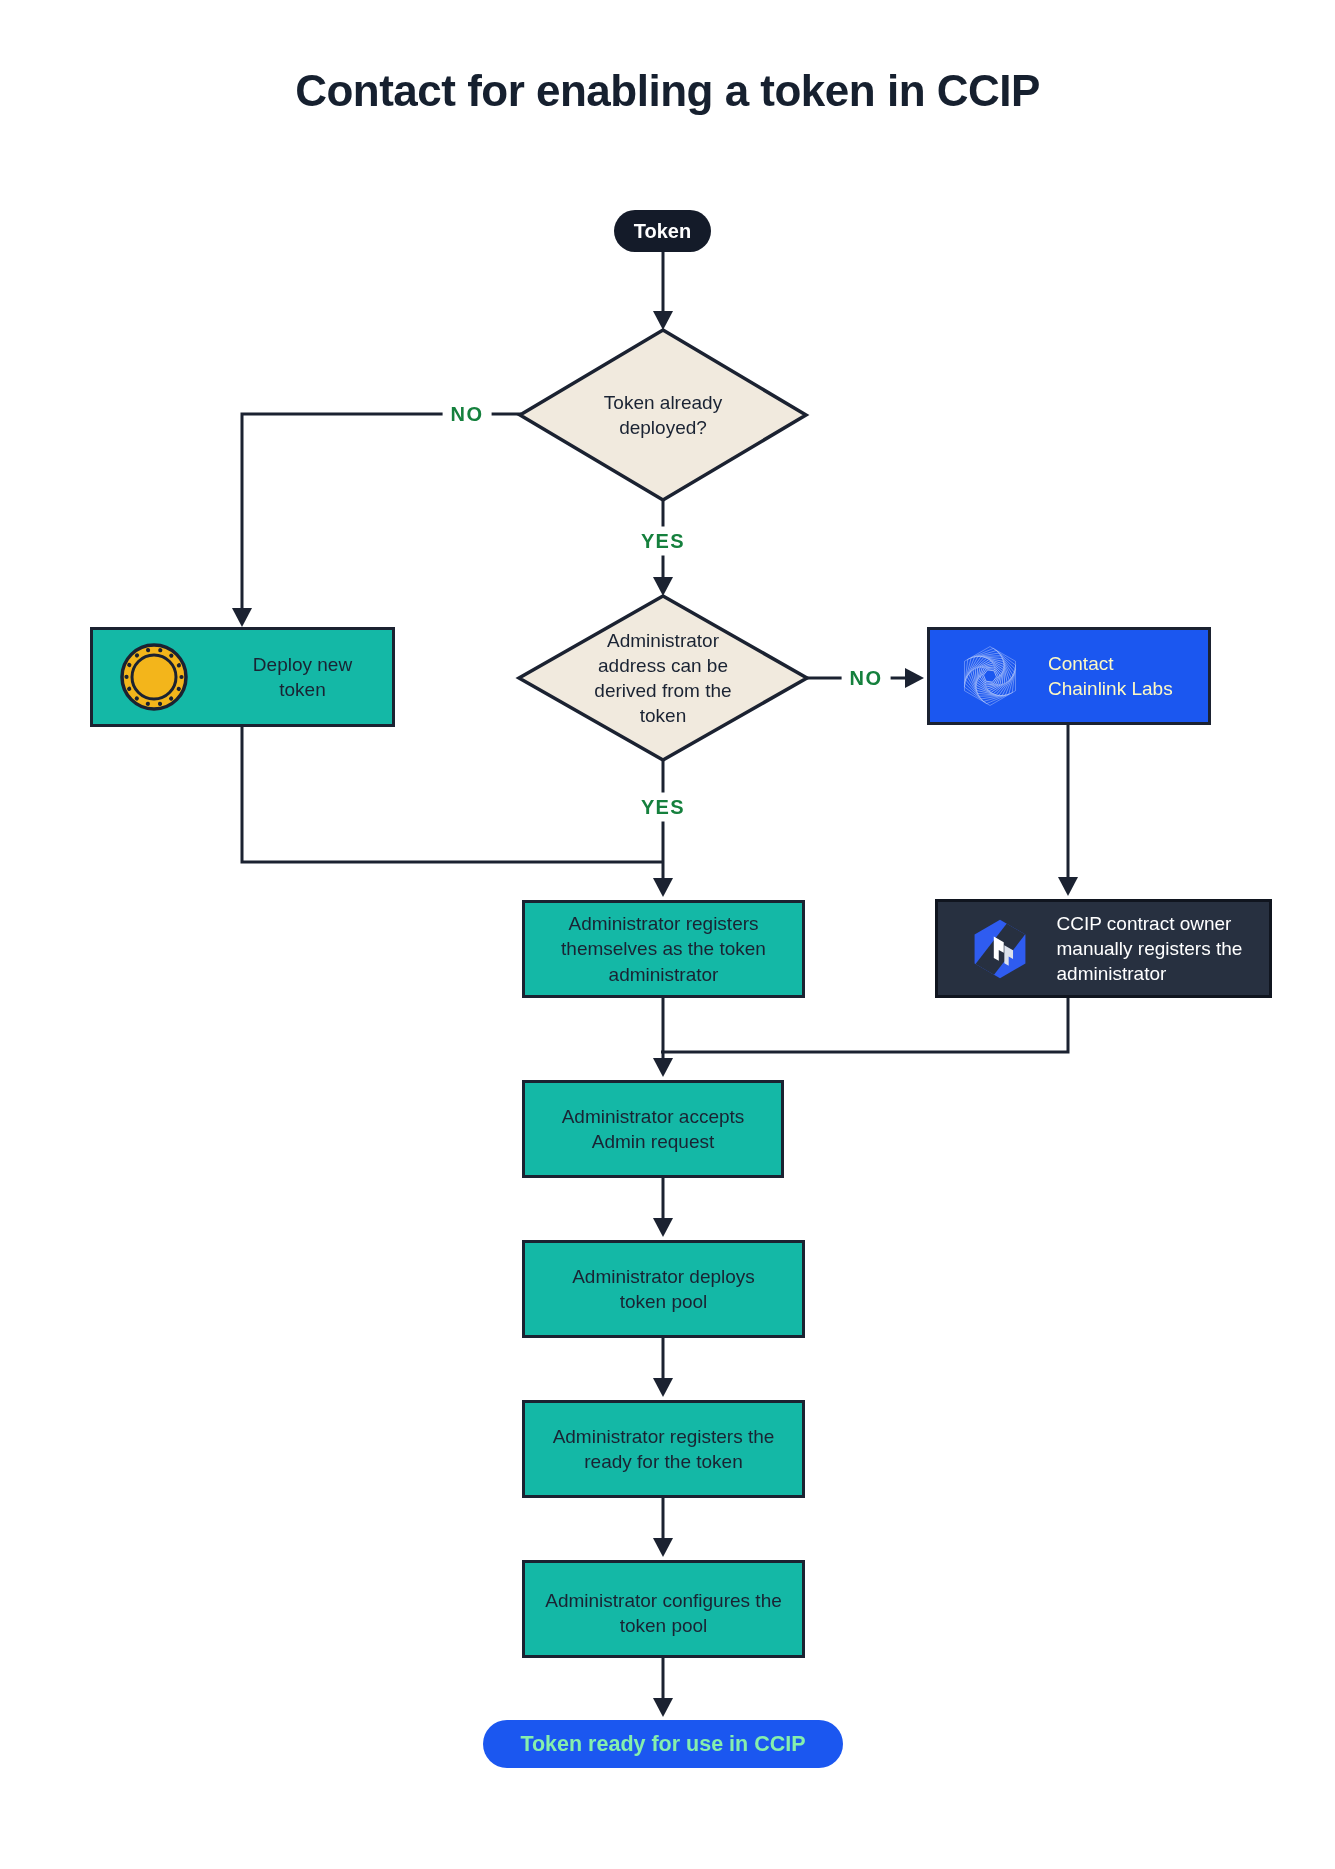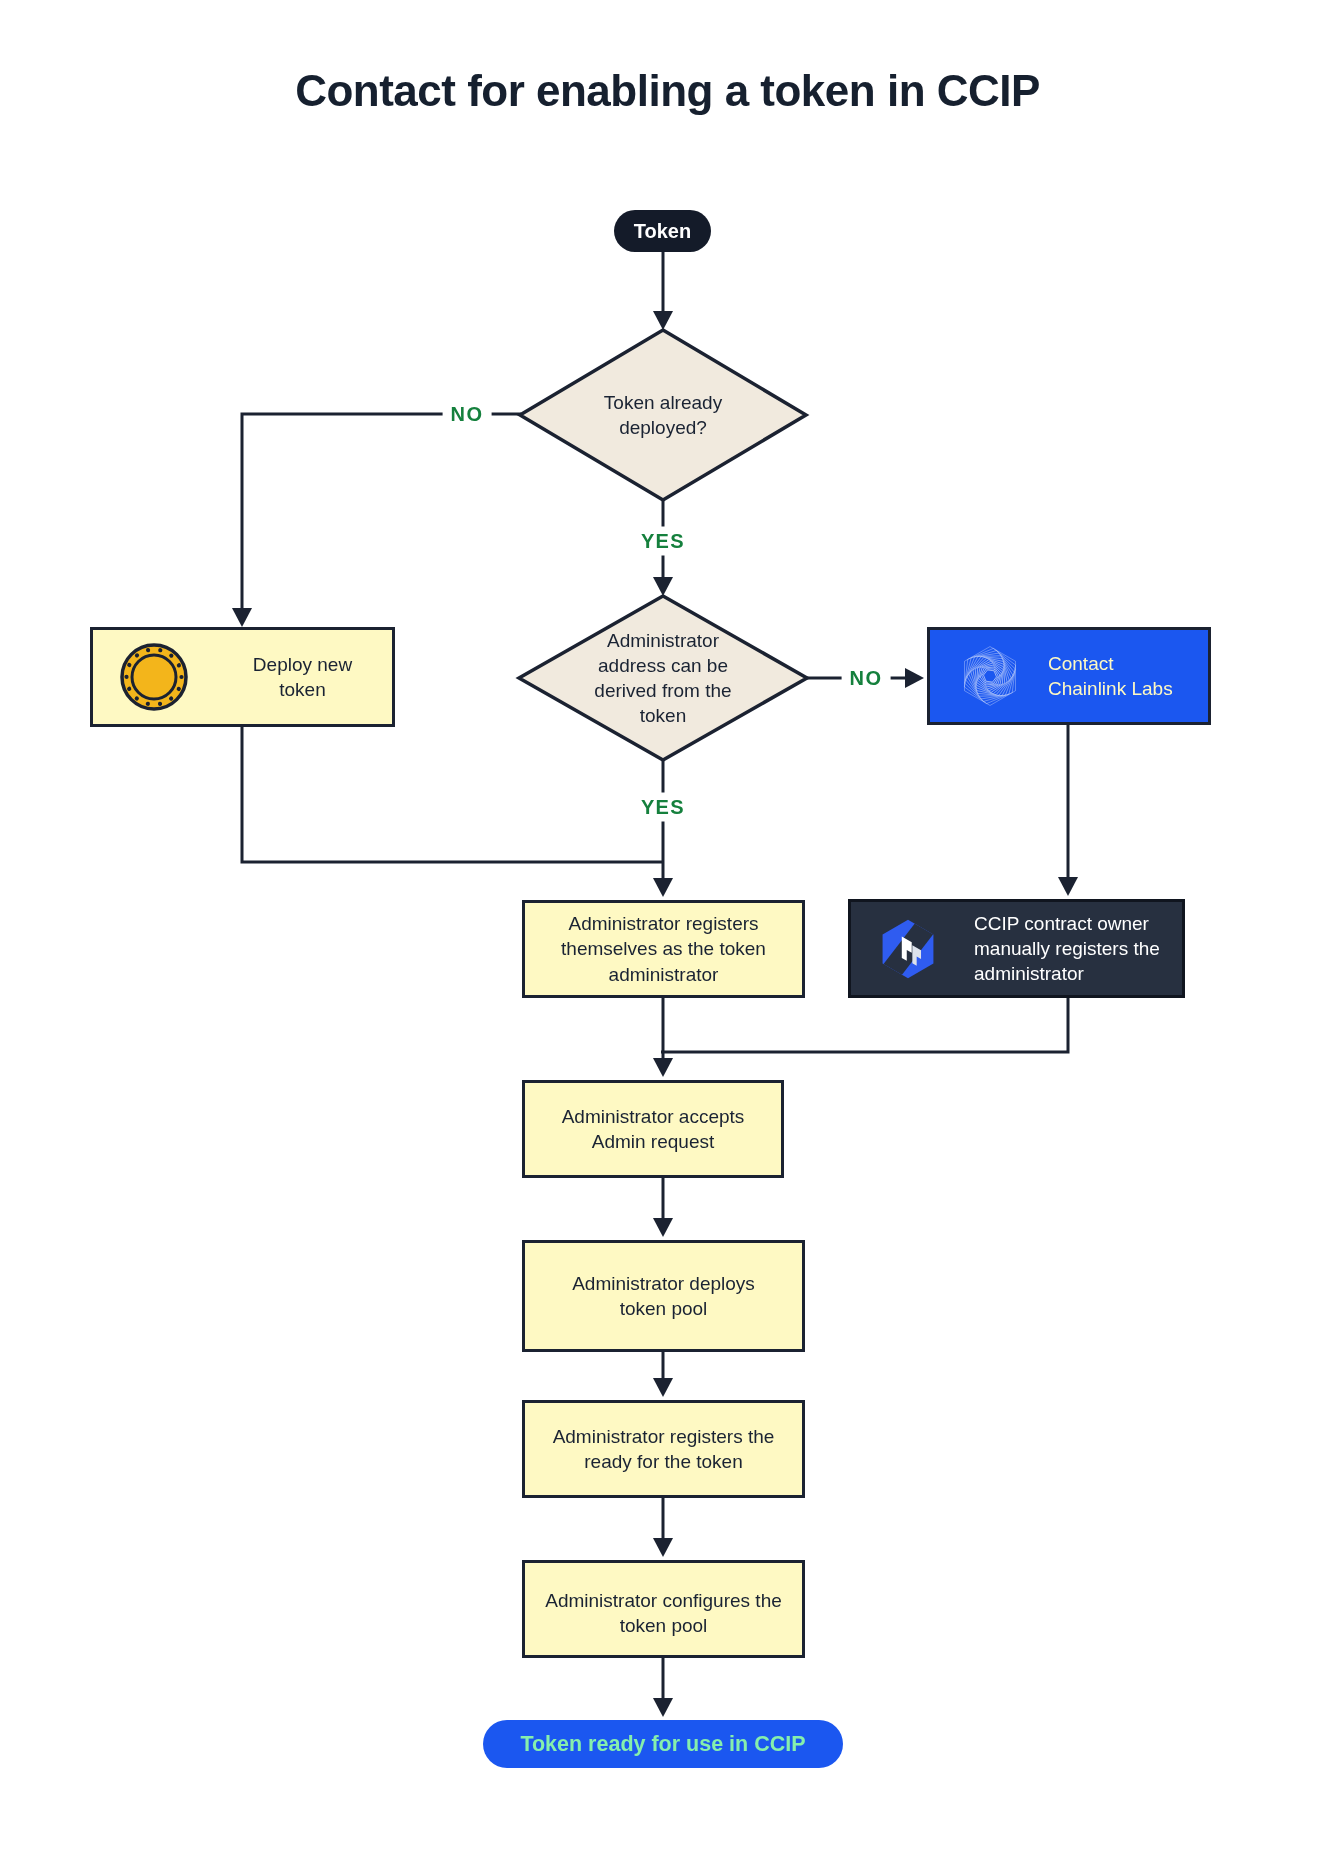--- a/index.html
+++ b/index.html
@@ -10,44 +10,44 @@
   .title{
     position:absolute;top:66px;left:0;width:100%;text-align:center;
     font-size:44px;font-weight:700;color:#16202F;letter-spacing:-0.5px;
   }
   .wires{position:absolute;left:0;top:0;width:1335px;height:1869px;pointer-events:none;}
   .node{
     position:absolute;display:flex;align-items:center;justify-content:center;
     text-align:center;font-size:19px;line-height:1.32;color:#1A2333;z-index:2;
     box-sizing:border-box;
   }
-  .box{background:#fef9c3;border:3px solid #1B2231;}
+  .box{background:#14b8a6;border:3px solid #1B2231;}
   .start{
     left:614px;top:210px;width:97px;height:42px;background:#141B29;color:#ffffff;
     border-radius:22px;font-size:20px;font-weight:600;
   }
   .d1-text{left:563px;top:375px;width:200px;height:80px;background:transparent;}
   .d2-text{left:571px;top:628px;width:184px;height:100px;background:transparent;}
   .deploy{left:90px;top:627px;width:305px;height:100px;justify-content:flex-start;padding-left:26px;gap:38px;}
   .deploy .lbl{flex:1;text-align:center;padding-right:14px;}
   .contact{
     left:927px;top:627px;width:284px;height:98px;background:#1B57F0;color:#fef9c3;
     border:3px solid #1B2231;justify-content:flex-start;padding-left:28px;gap:26px;text-align:left;
   }
   .contact .lbl{width:134px;}
   .registers{left:522px;top:900px;width:283px;height:98px;}
   .registers .lbl{max-width:240px;}
   .darkbox{
-    left:848px;top:899px;width:337px;height:99px;background:#273040;color:#ffffff;
-    border:3px solid #10151F;justify-content:space-between;padding-left:26px;gap:26px;text-align:left;
+    left:935px;top:899px;width:337px;height:99px;background:#273040;color:#ffffff;
+    border:3px solid #10151F;justify-content:center;padding-left:26px;gap:26px;text-align:left;
   }
   .darkbox .lbl{width:208px;}
   .accepts{left:522px;top:1080px;width:262px;height:98px;}
   .accepts .lbl{max-width:225px;}
-  .deploys{left:522px;top:1240px;width:283px;height:112px;}
+  .deploys{left:522px;top:1240px;width:283px;height:98px;}
   .deploys .lbl{max-width:225px;}
   .regpool{left:522px;top:1400px;width:283px;height:98px;}
   .regpool .lbl{max-width:240px;}
   .configures{left:522px;top:1560px;width:283px;height:98px;}
   .configures .lbl{max-width:240px;margin-top:8px;}
   .pill{
     left:483px;top:1720px;width:360px;height:48px;background:#1B57F0;color:#86efac;
     border-radius:24px;font-size:21.5px;font-weight:700;
   }
   .edge-label{

